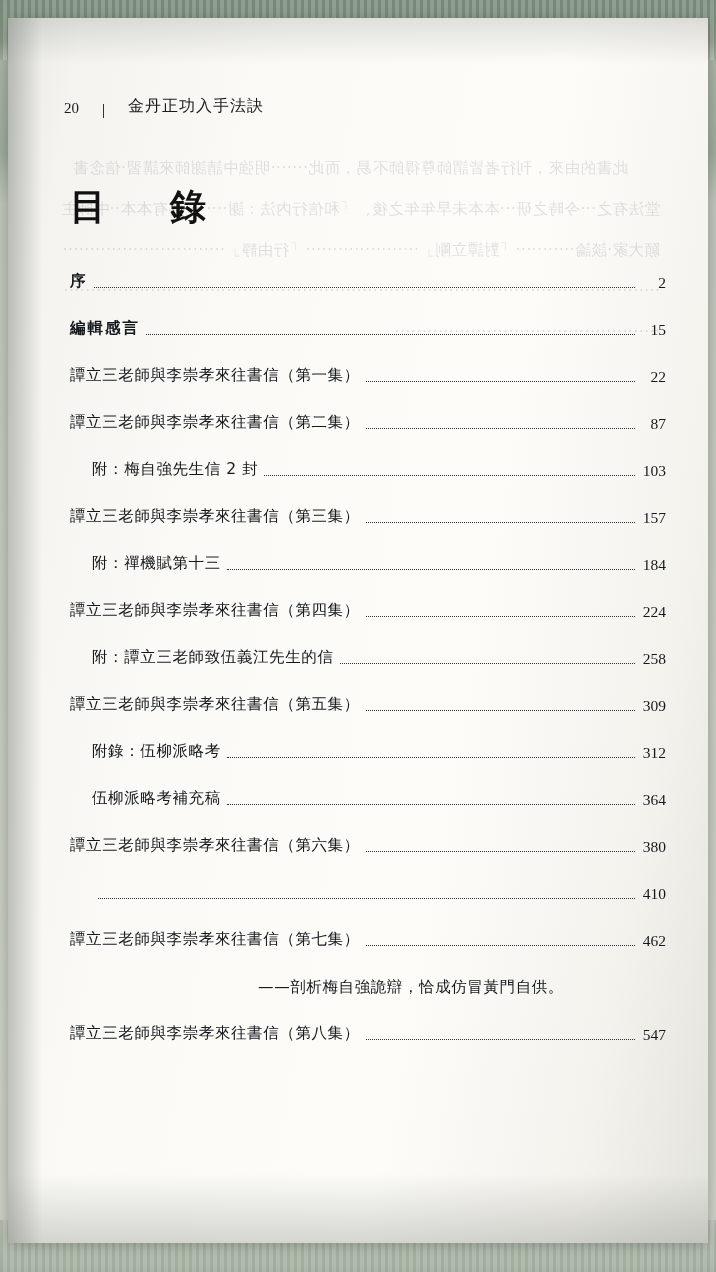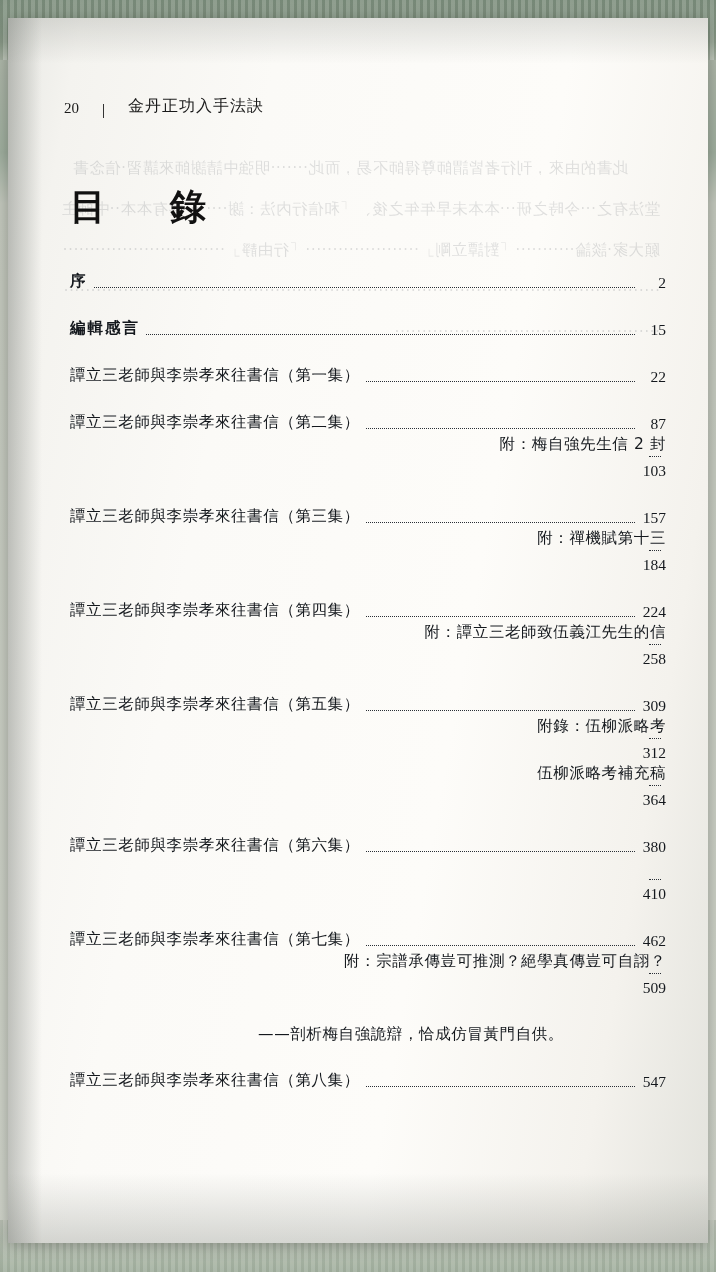--- a/index.html
+++ b/index.html
@@ -165,21 +165,21 @@
   .toc-row .pg {
     white-space: nowrap;
     font-family: "Liberation Serif", serif;
     font-size: 15.5px;
     padding-bottom: 1px;
     min-width: 26px;
     text-align: right;
   }
   
   .ind1 { padding-left: 0px; }
-  .ind2 { padding-left: 22px; flex-direction: column; }
+  .ind2 { padding-left: 22px; }
   .subline {
     display: flex;
     height: 47px;
     align-items: flex-end;
     color: #14181d;
     font-size: 15.5px;
     font-family: "DejaVu Sans", sans-serif;
     padding-left: 86px;
     letter-spacing: 0.6px;
     justify-content: center;
@@ -272,25 +272,20 @@
         </div>
         <div class="toc-row ind2">
           <span class="leader"></span>
           <span class="pg">410</span>
         </div>
         <div class="toc-row ind1">
           <span class="label">譚立三老師與李崇孝來往書信（第七集）</span>
           <span class="leader"></span>
           <span class="pg">462</span>
         </div>
-        <div class="toc-row ind2">
-          <span class="label">附：宗譜承傳豈可推測？絕學真傳豈可自詡？</span>
-          <span class="leader"></span>
-          <span class="pg">509</span>
-        </div>
         <div class="subline">
           <span>——剖析梅自強詭辯，恰成仿冒黃門自供。</span>
         </div>
         <div class="toc-row ind1">
           <span class="label">譚立三老師與李崇孝來往書信（第八集）</span>
           <span class="leader"></span>
           <span class="pg">547</span>
         </div>
       </div>
 

